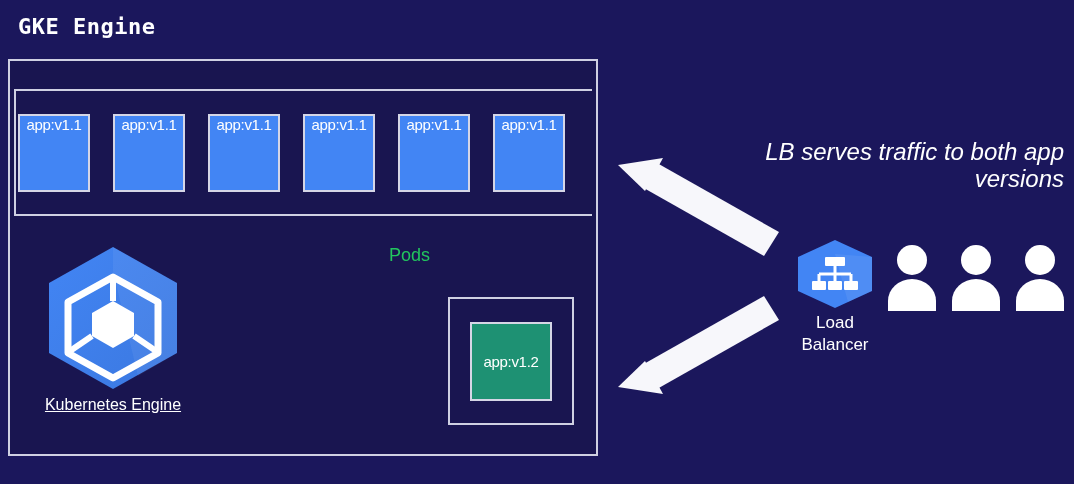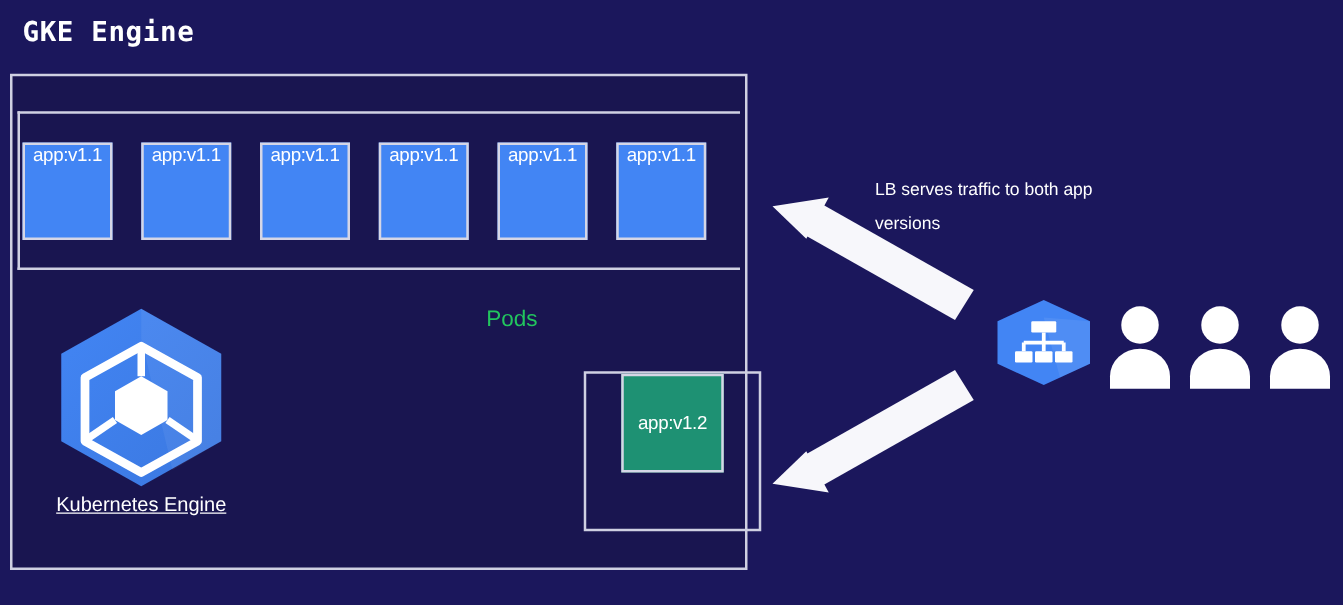--- a/index.html
+++ b/index.html
@@ -88,28 +88,27 @@
     top: 245px;
     font-size: 18px;
     color: #22c55e;
   }
 
   
   #v12-container {
     position: absolute;
     left: 448px;
     top: 297px;
-    width: 142px;
+    width: 126px;
     height: 128px;
     border: 2px solid #cfd0e2;
     box-sizing: border-box;
     display: flex;
-    align-items: flex-start;
+    align-items: center;
     justify-content: center;
-    margin-left: 19px;
   }
   #v12-pod {
     width: 82px;
     height: 79px;
     background: #1e9173;
     border: 2px solid #d5d6e6;
     box-sizing: border-box;
     display: flex;
     align-items: center;
     justify-content: center;
@@ -155,24 +154,25 @@
     gap: 12px;
   }
   .user-icon { width: 52px; height: 70px; }
 
   
   #lb-annotation {
     position: absolute;
     left: 700px;
     top: 138px;
     width: 364px;
-    text-align: left;
-    font-size: 14px;
+    text-align: right;
+    font-size: 24px;
     line-height: 27px;
     color: #ffffff;
+    font-style: italic;
   }
 
   
   #arrows-layer {
     position: absolute;
     left: 0; top: 0;
     width: 1074px; height: 484px;
     pointer-events: none;
   }
 </style>
@@ -275,20 +275,25 @@
         </g>
         <g stroke="#ffffff" stroke-width="3" fill="none">
           <line x1="53" y1="28" x2="53" y2="36"></line>
           <line x1="37" y1="36" x2="69" y2="36"></line>
           <line x1="37" y1="36" x2="37" y2="43"></line>
           <line x1="53" y1="36" x2="53" y2="43"></line>
           <line x1="69" y1="36" x2="69" y2="43"></line>
         </g>
       </svg>
     </div>
+    <div class="node-label">
+      <span>Load</span>
+      <br>
+      <span>Balancer</span>
+    </div>
   </div>
 
   <div id="users-group">
     <div class="user-icon">
       <svg width="52" height="70" viewBox="0 0 52 70" xmlns="http://www.w3.org/2000/svg">
         <circle cx="26" cy="17" r="15" fill="#ffffff"></circle>
         <path d="M2,68 L2,58 A24,22 0 0 1 50,58 L50,68 Z" fill="#ffffff"></path>
       </svg>
     </div>
     <div class="user-icon">

